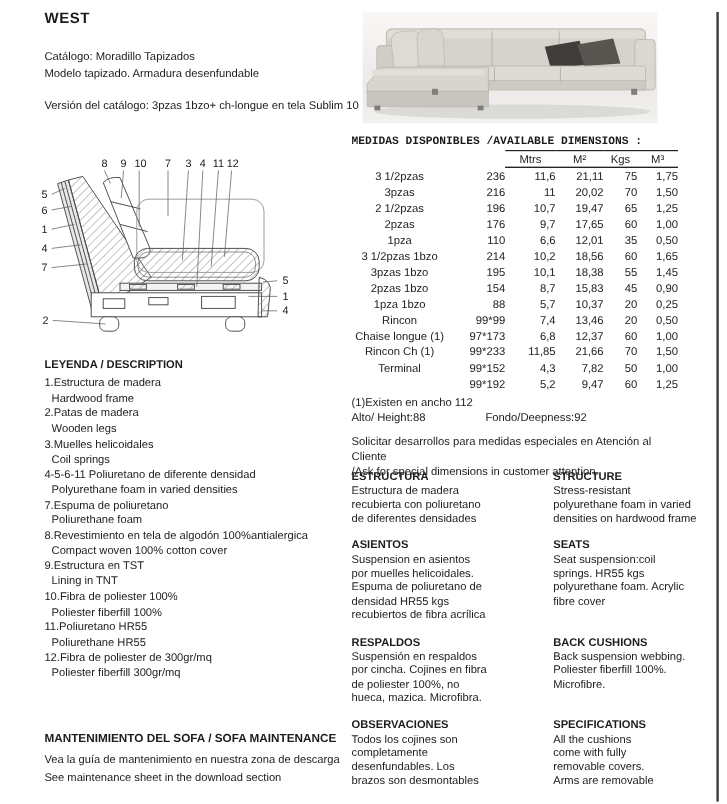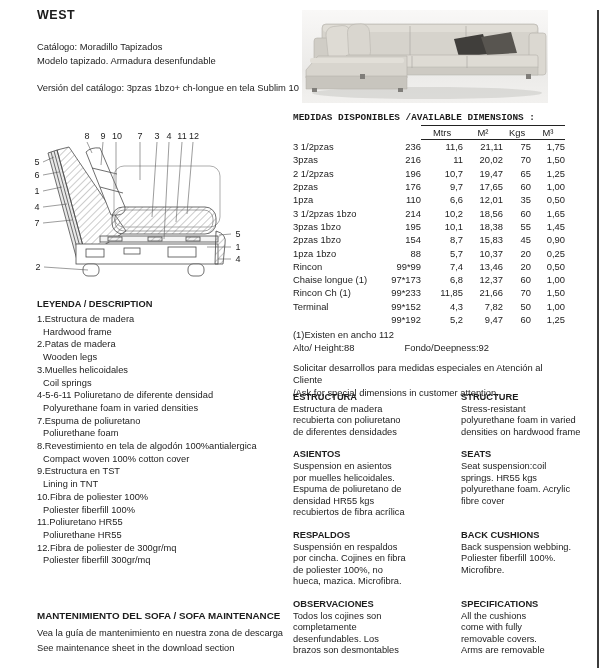--- a/index.html
+++ b/index.html
@@ -28,21 +28,21 @@
   #diagram text{font-size:9px;fill:#1c1c1c;}
 
   
   #dims{left:293px;top:112px;width:272px;font-size:9.4px;}
   #dims .ttl{font-weight:bold;margin-bottom:2px;font-family:Liberation Mono, monospace;}
   table.dim{border-collapse:collapse;width:272px;table-layout:fixed;}
   table.dim th{font-weight:normal;text-align:center;padding:0;height:13px;
     border-top:1px solid #222;border-bottom:1px solid #222;font-size:9.4px;}
   table.dim th.noline{border:none;}
   table.dim td{padding:0;height:13.3px;font-size:9.4px;}
-  td.c-label{text-align:left;}
+  td.c-label{text-align:center;}
   td.c-num{text-align:right;padding-right:6px;}
   .footnote{margin-top:3px;}
   .hd-line{margin-top:2px;display:flex;}
   .hd-line .depth{margin-left:50px;}
   .note{margin-top:9px;line-height:12.3px;}
 
   
   #specs{left:293px;top:392px;width:295px;font-size:9.3px;}
   .sec{display:grid;grid-template-columns:144px 1fr;margin-bottom:11px;gap:24px;}
   .sec .st{font-weight:bold;line-height:11.6px;}

